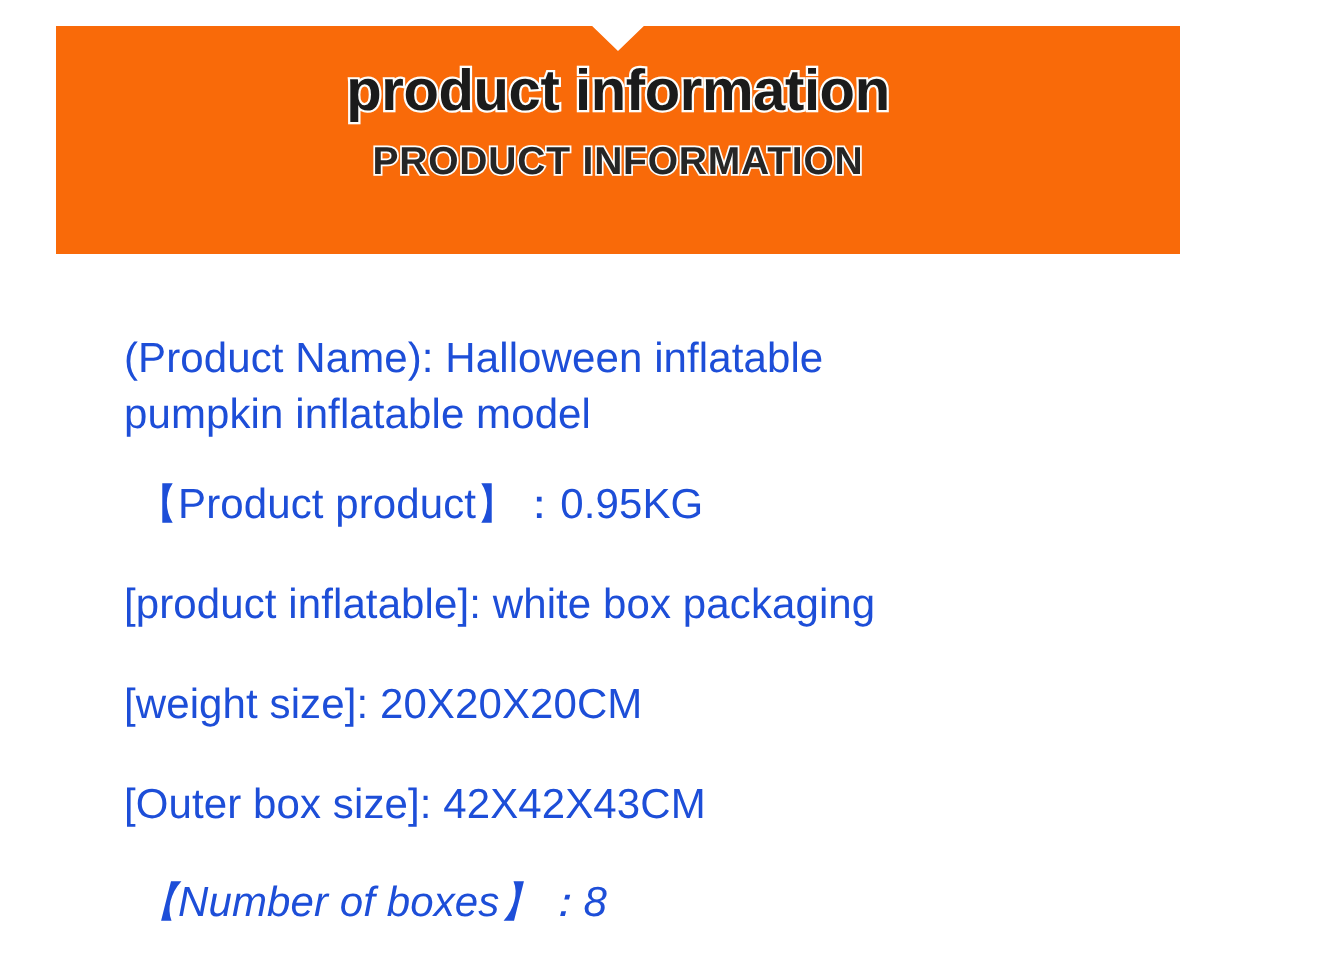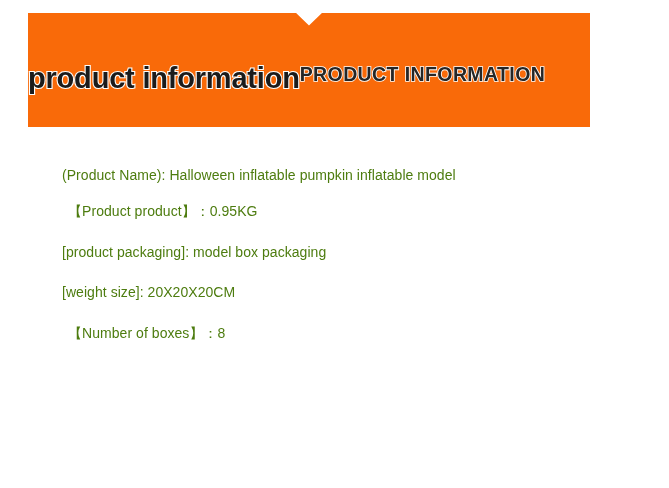--- a/index.html
+++ b/index.html
@@ -41,21 +41,21 @@
         50% 11%,
         52.3% 0%,
         100% 0%,
         100% 100%,
         0% 100%);
   }
   .banner-inner {
     position: absolute;
     inset: 0;
     display: flex;
-    flex-direction: row;
+    flex-direction: column;
     align-items: center;
     justify-content: flex-start;
   }
   .banner-title {
     margin-top: 18px;
     font-size: 29px;
     font-weight: 700;
     line-height: 1.08;
     letter-spacing: -0.2px;
     color: #1b1b1b;
@@ -76,28 +76,29 @@
   }
 
   
   .specs {
     position: absolute;
     left: 62px;
     top: 166px;
     width: 420px;
   }
   .spec-line {
-    font-size: 14px;
+    font-size: 21px;
     line-height: 1.32;
-    color: #4d7c0f;
+    color: #1d4ed8;
     margin-bottom: 22px;
     letter-spacing: 0.05px;
   }
   .spec-line:last-child {
     margin-bottom: 3px;
+    font-style: italic;
   }
   .spec-line.indented {
     padding-left: 6px;
   }
   .spec-line.tall {
     margin-bottom: 18px;
   }
 </style>
 </head>
 <body>
@@ -106,16 +107,17 @@
   <div class="banner"></div>
   <div class="banner-inner">
     <div class="banner-title">product information</div>
     <div class="banner-subtitle">PRODUCT INFORMATION</div>
   </div>
 </div>
 
 <div class="specs">
   <div class="spec-line tall">(Product Name): Halloween inflatable pumpkin inflatable model</div>
   <div class="spec-line indented">【Product product】：0.95KG</div>
-  <div class="spec-line">[product packaging]: model box packaging</div>
+  <div class="spec-line">[product inflatable]: white box packaging</div>
   <div class="spec-line">[weight size]: 20X20X20CM</div>
+  <div class="spec-line">[Outer box size]: 42X42X43CM</div>
   <div class="spec-line indented">【Number of boxes】：8</div>
 </div>
 
 </body></html>

